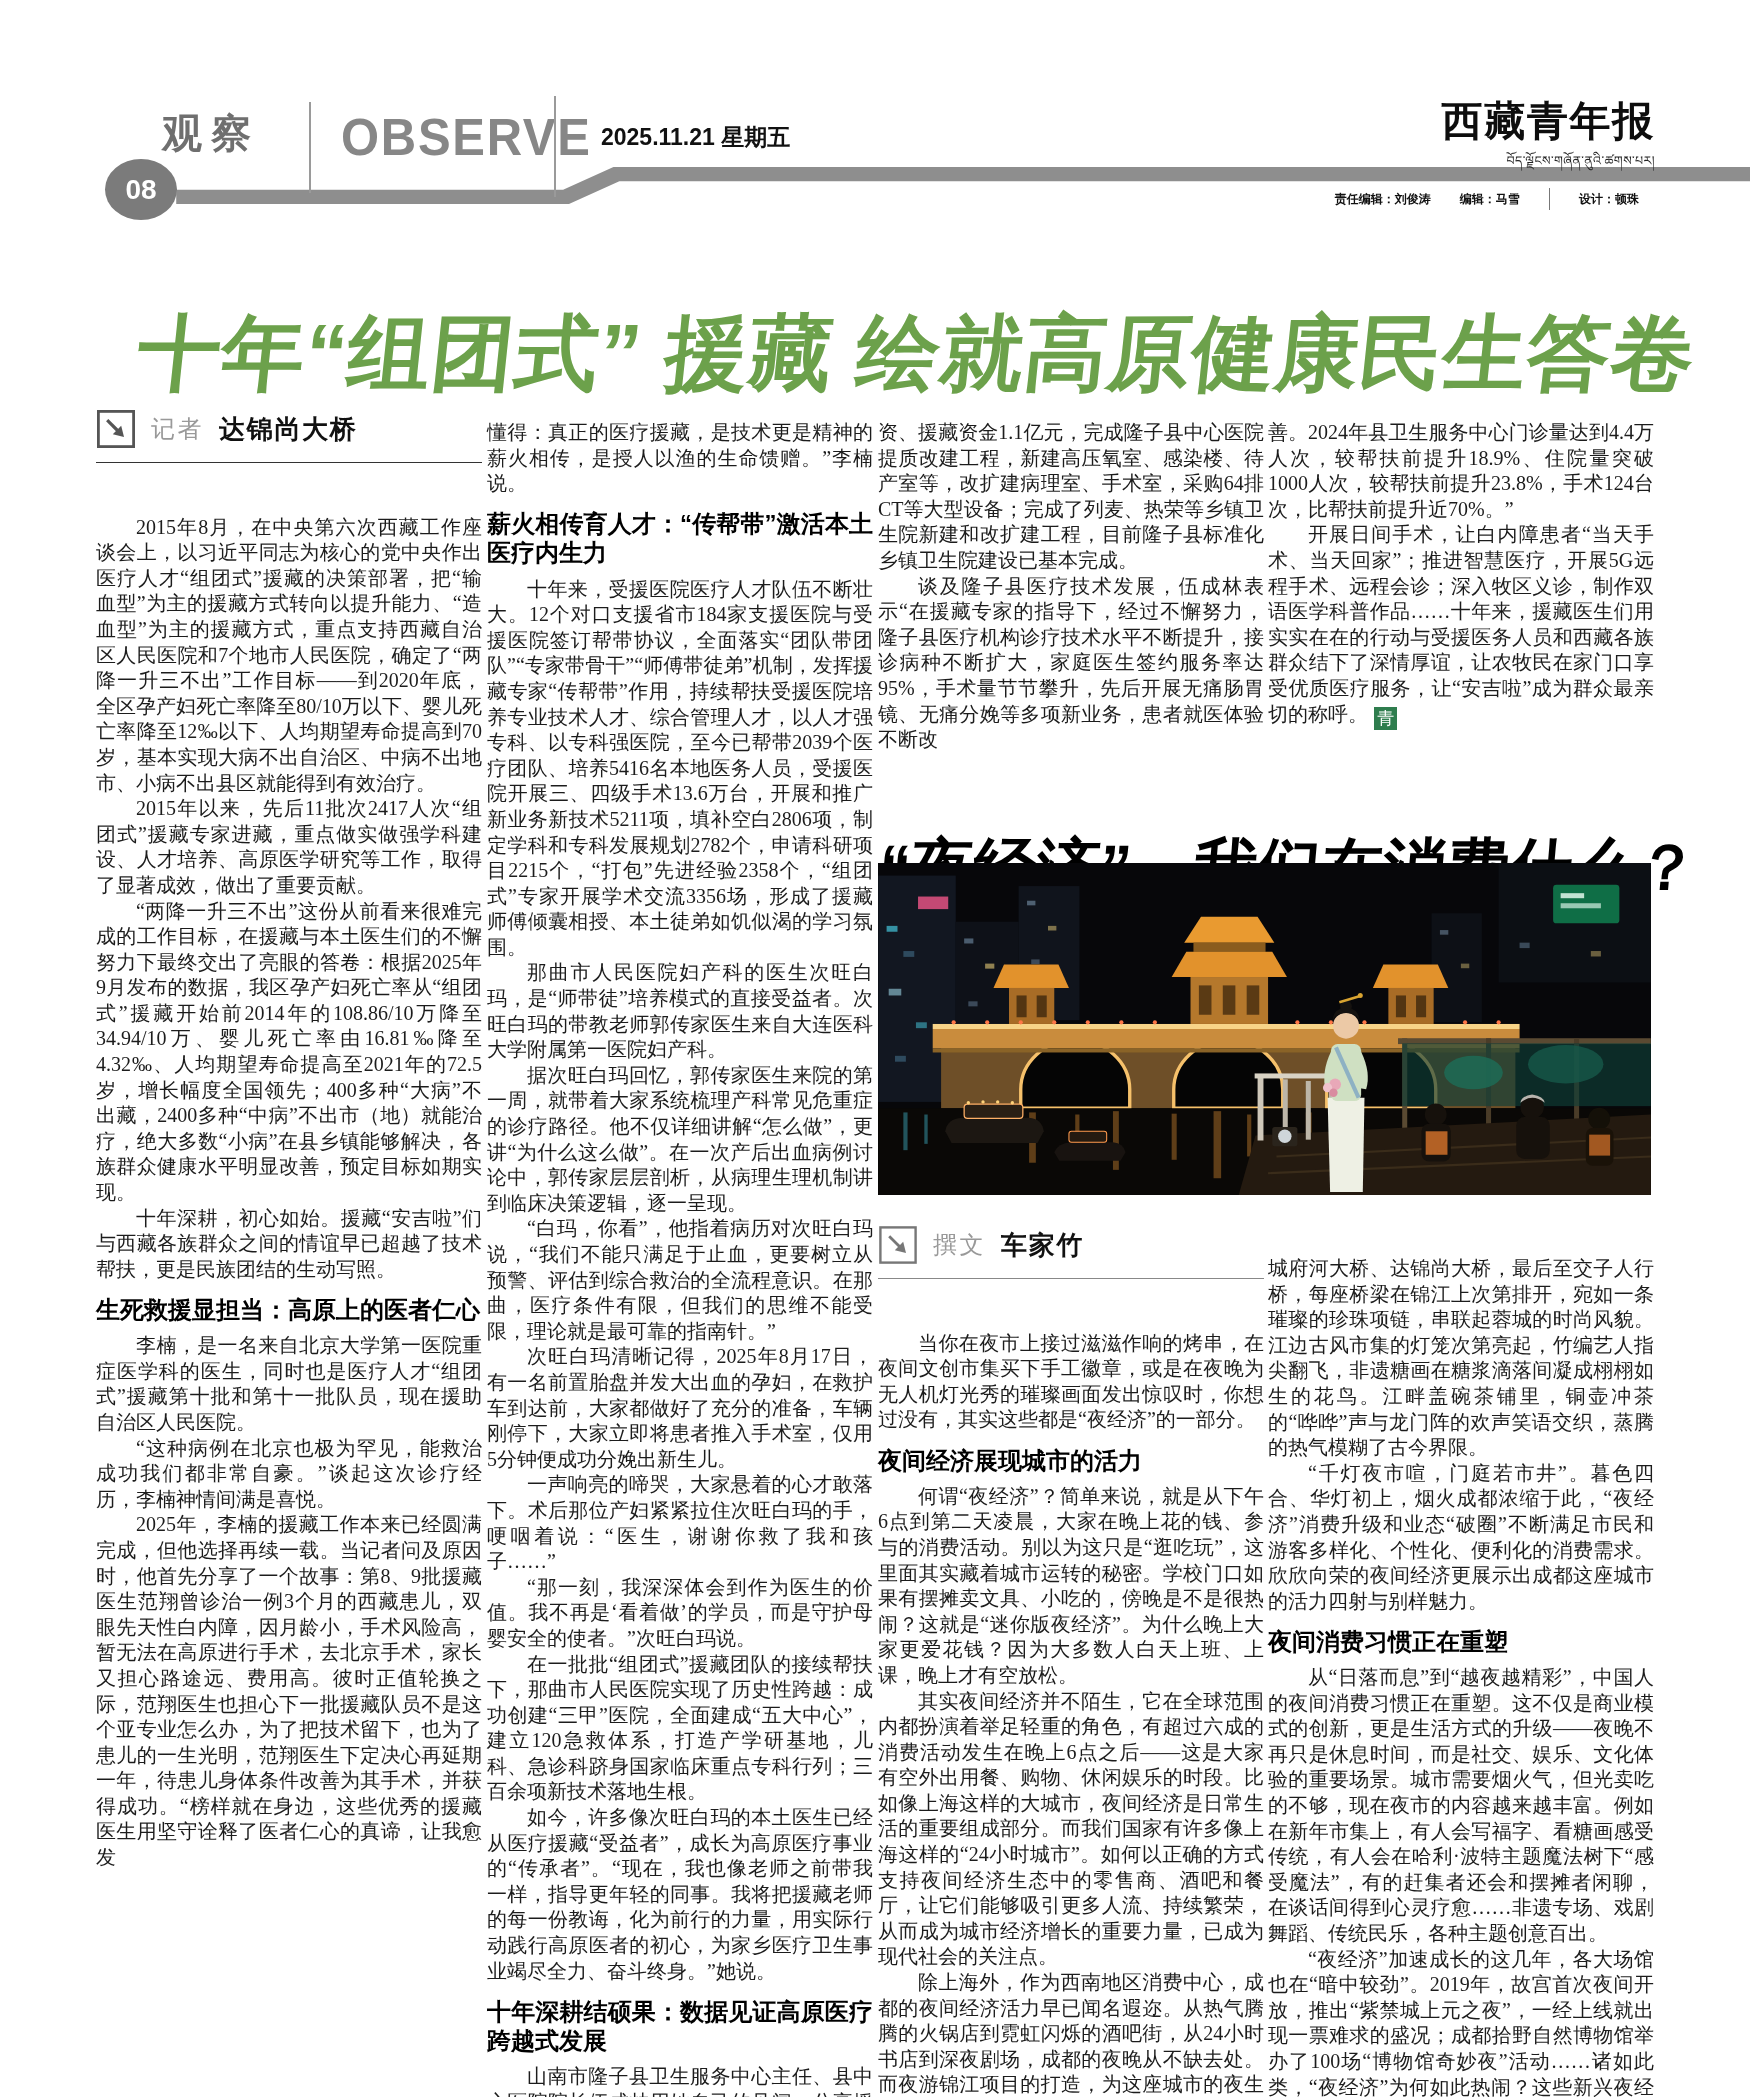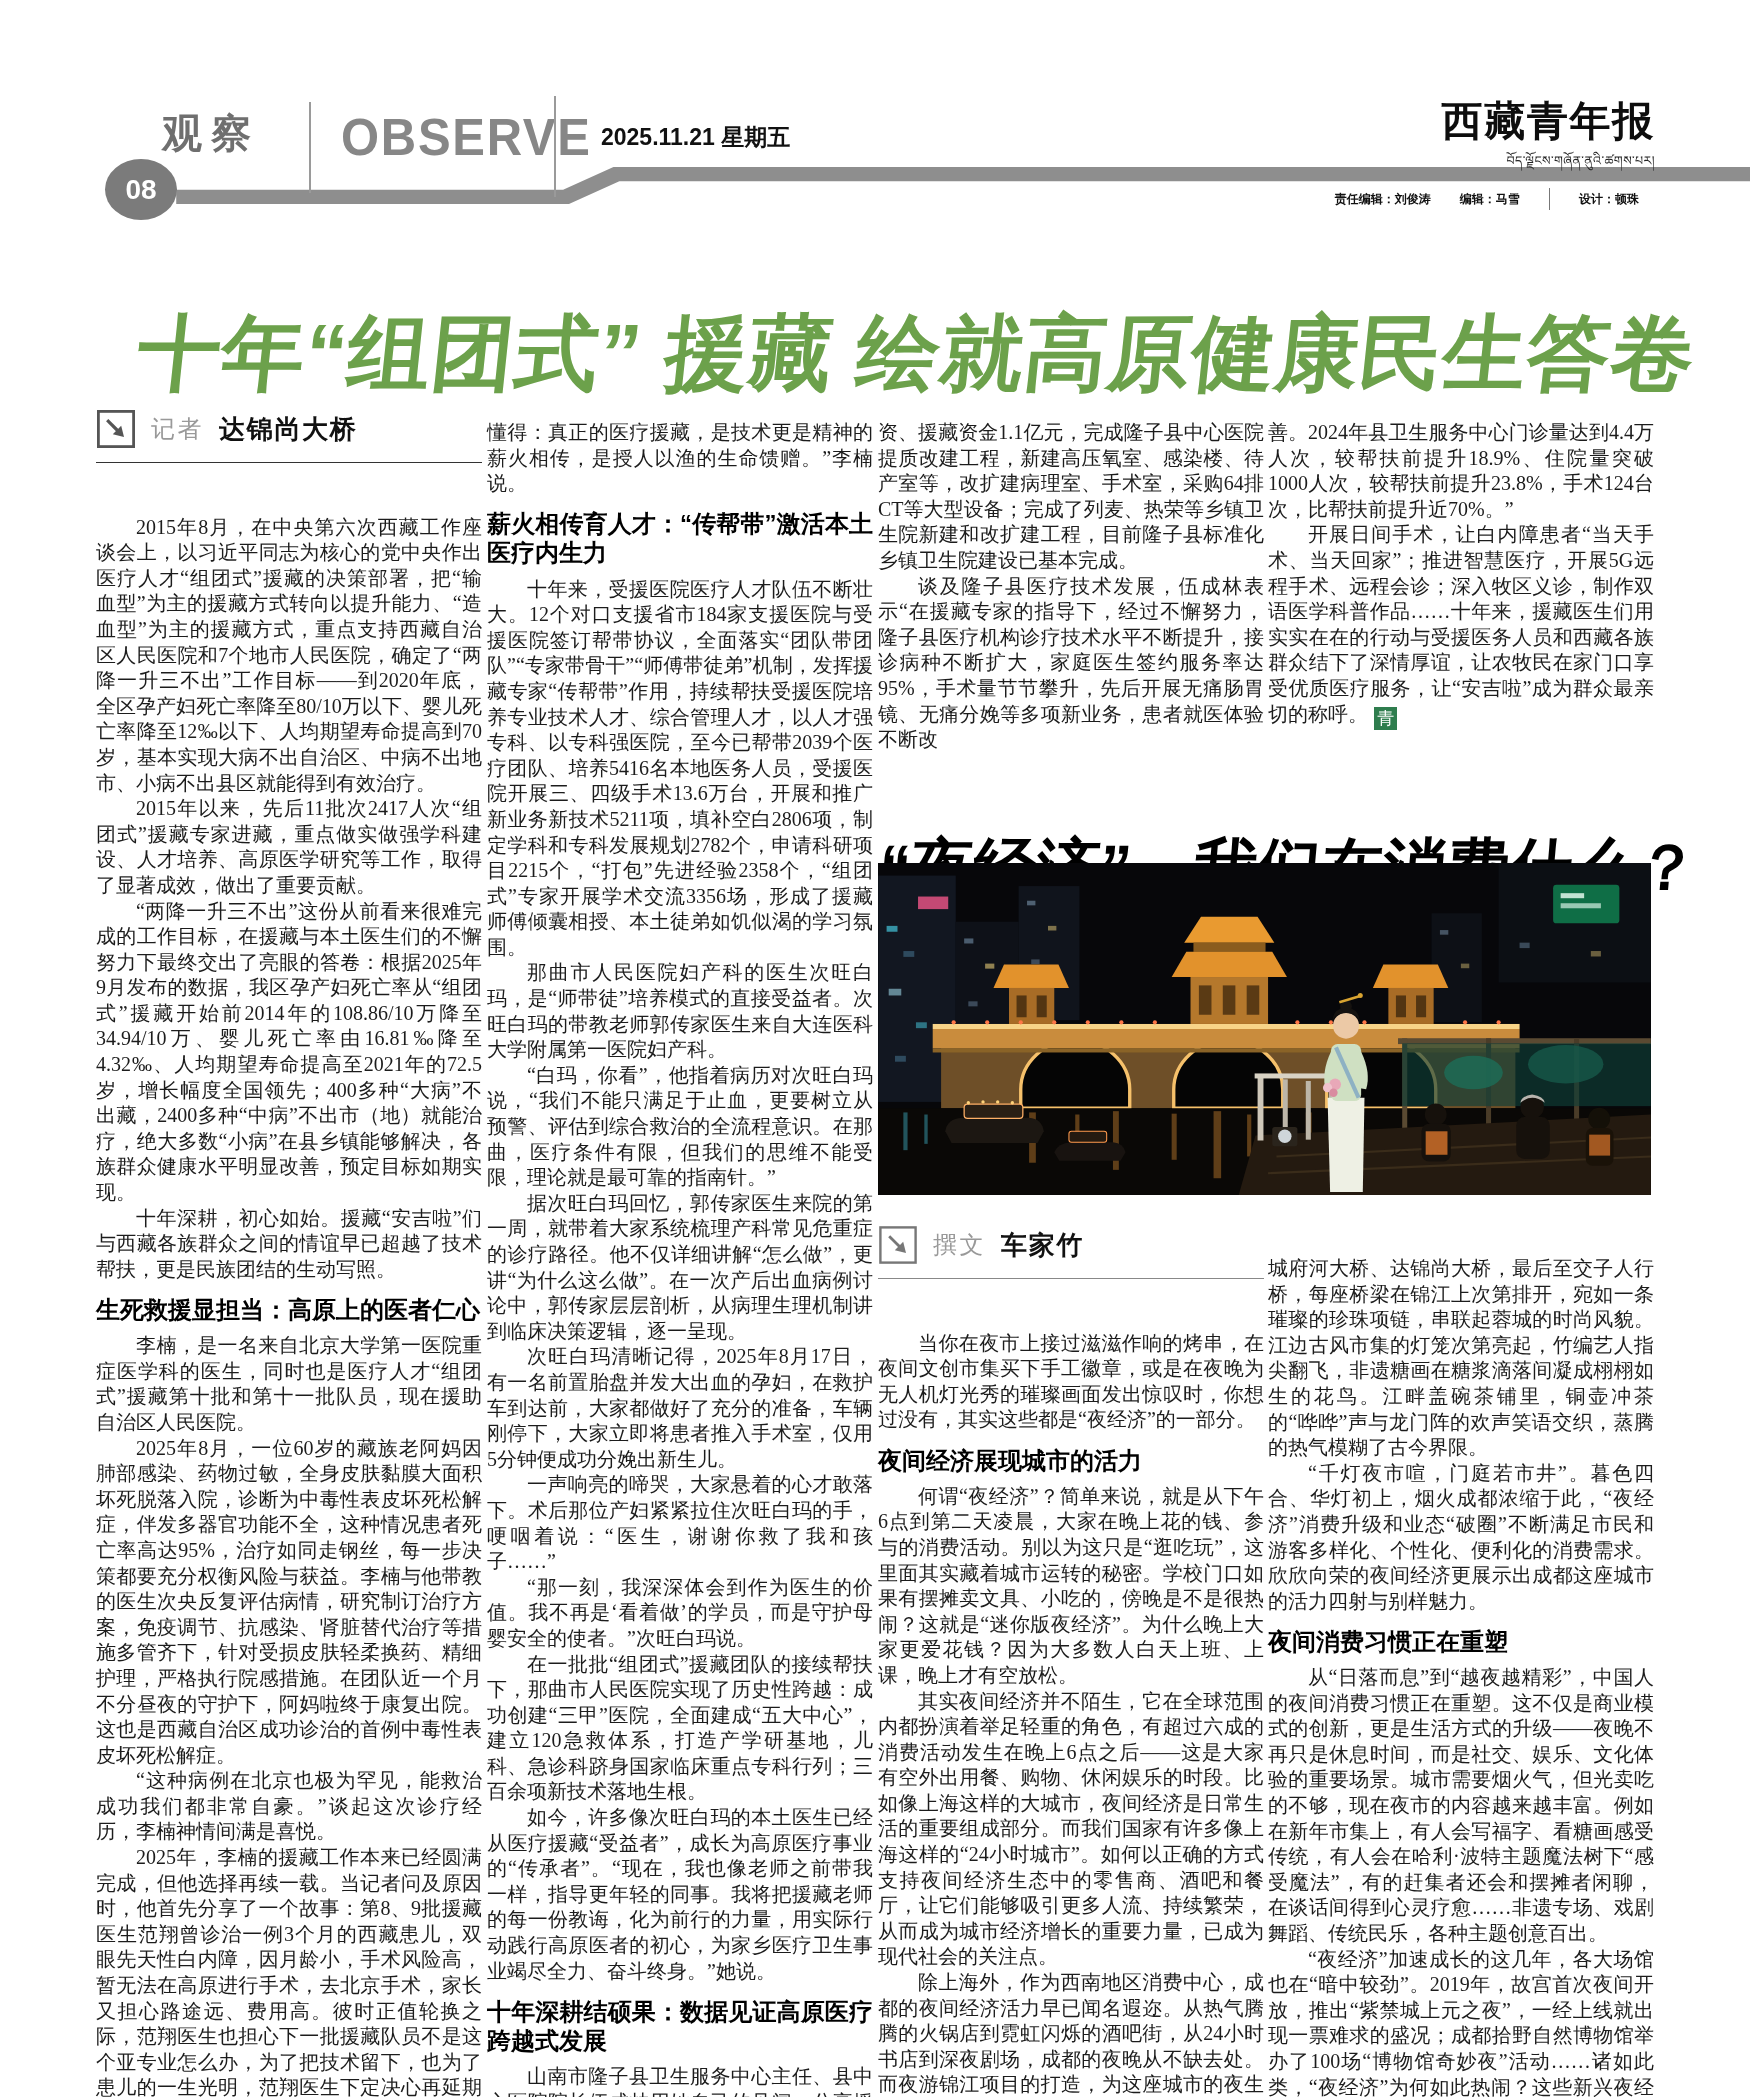--- a/index.html
+++ b/index.html
@@ -96,32 +96,31 @@
       <span class="byline-name">达锦尚大桥</span>
     </div>
     <hr class="byline-rule">
     <div class="first-gap"></div>
     <p class="body-p">2015年8月，在中央第六次西藏工作座谈会上，以习近平同志为核心的党中央作出医疗人才“组团式”援藏的决策部署，把“输血型”为主的援藏方式转向以提升能力、“造血型”为主的援藏方式，重点支持西藏自治区人民医院和7个地市人民医院，确定了“两降一升三不出”工作目标——到2020年底，全区孕产妇死亡率降至80/10万以下、婴儿死亡率降至12‰以下、人均期望寿命提高到70岁，基本实现大病不出自治区、中病不出地市、小病不出县区就能得到有效治疗。</p>
     <p class="body-p">2015年以来，先后11批次2417人次“组团式”援藏专家进藏，重点做实做强学科建设、人才培养、高原医学研究等工作，取得了显著成效，做出了重要贡献。</p>
     <p class="body-p">“两降一升三不出”这份从前看来很难完成的工作目标，在援藏与本土医生们的不懈努力下最终交出了亮眼的答卷：根据2025年9月发布的数据，我区孕产妇死亡率从“组团式”援藏开始前2014年的108.86/10万降至34.94/10万、婴儿死亡率由16.81‰降至4.32‰、人均期望寿命提高至2021年的72.5岁，增长幅度全国领先；400多种“大病”不出藏，2400多种“中病”不出市（地）就能治疗，绝大多数“小病”在县乡镇能够解决，各族群众健康水平明显改善，预定目标如期实现。</p>
     <p class="body-p">十年深耕，初心如始。援藏“安吉啦”们与西藏各族群众之间的情谊早已超越了技术帮扶，更是民族团结的生动写照。</p>
     <h3 class="subhead">生死救援显担当：高原上的医者仁心</h3>
     <p class="body-p">李楠，是一名来自北京大学第一医院重症医学科的医生，同时也是医疗人才“组团式”援藏第十批和第十一批队员，现在援助自治区人民医院。</p>
-    <p class="body-p">2025年8月，一位60岁的藏族老阿妈因肺部感染、药物过敏，全身皮肤黏膜大面积坏死脱落入院，诊断为中毒性表皮坏死松解症，伴发多器官功能不全，这种情况患者死亡率高达95%，治疗如同走钢丝，每一步决策都要充分权衡风险与获益。李楠与他带教的医生次央反复评估病情，研究制订治疗方案，免疫调节、抗感染、肾脏替代治疗等措施多管齐下，针对受损皮肤轻柔换药、精细护理，严格执行院感措施。在团队近一个月不分昼夜的守护下，阿妈啦终于康复出院。这也是西藏自治区成功诊治的首例中毒性表皮坏死松解症。</p>
     <p class="body-p">“这种病例在北京也极为罕见，能救治成功我们都非常自豪。”谈起这次诊疗经历，李楠神情间满是喜悦。</p>
     <p class="body-p">2025年，李楠的援藏工作本来已经圆满完成，但他选择再续一载。当记者问及原因时，他首先分享了一个故事：第8、9批援藏医生范翔曾诊治一例3个月的西藏患儿，双眼先天性白内障，因月龄小，手术风险高，暂无法在高原进行手术，去北京手术，家长又担心路途远、费用高。彼时正值轮换之际，范翔医生也担心下一批援藏队员不是这个亚专业怎么办，为了把技术留下，也为了患儿的一生光明，范翔医生下定决心再延期一年，待患儿身体条件改善为其手术，并获得成功。“榜样就在身边，这些优秀的援藏医生用坚守诠释了医者仁心的真谛，让我愈发</p>
   </div>
 
   <div id="a1c2" class="col">
     <p class="body-p cont">懂得：真正的医疗援藏，是技术更是精神的薪火相传，是授人以渔的生命馈赠。”李楠说。</p>
     <h3 class="subhead">薪火相传育人才：“传帮带”激活本土医疗内生力</h3>
     <p class="body-p">十年来，受援医院医疗人才队伍不断壮大。12个对口支援省市184家支援医院与受援医院签订帮带协议，全面落实“团队带团队”“专家带骨干”“师傅带徒弟”机制，发挥援藏专家“传帮带”作用，持续帮扶受援医院培养专业技术人才、综合管理人才，以人才强专科、以专科强医院，至今已帮带2039个医疗团队、培养5416名本地医务人员，受援医院开展三、四级手术13.6万台，开展和推广新业务新技术5211项，填补空白2806项，制定学科和专科发展规划2782个，申请科研项目2215个，“打包”先进经验2358个，“组团式”专家开展学术交流3356场，形成了援藏师傅倾囊相授、本土徒弟如饥似渴的学习氛围。</p>
     <p class="body-p">那曲市人民医院妇产科的医生次旺白玛，是“师带徒”培养模式的直接受益者。次旺白玛的带教老师郭传家医生来自大连医科大学附属第一医院妇产科。</p>
+    <p class="body-p">据次旺白玛回忆，郭传家医生来院的第一周，就带着大家系统梳理产科常见危重症的诊疗路径。他不仅详细讲解“怎么做”，更讲“为什么这么做”。在一次产后出血病例讨论中，郭传家层层剖析，从病理生理机制讲到临床决策逻辑，逐一呈现。</p>
     <p class="body-p">“白玛，你看”，他指着病历对次旺白玛说，“我们不能只满足于止血，更要树立从预警、评估到综合救治的全流程意识。在那曲，医疗条件有限，但我们的思维不能受限，理论就是最可靠的指南针。”</p>
-    <p class="body-p">据次旺白玛回忆，郭传家医生来院的第一周，就带着大家系统梳理产科常见危重症的诊疗路径。他不仅详细讲解“怎么做”，更讲“为什么这么做”。在一次产后出血病例讨论中，郭传家层层剖析，从病理生理机制讲到临床决策逻辑，逐一呈现。</p>
     <p class="body-p">次旺白玛清晰记得，2025年8月17日，有一名前置胎盘并发大出血的孕妇，在救护车到达前，大家都做好了充分的准备，车辆刚停下，大家立即将患者推入手术室，仅用5分钟便成功分娩出新生儿。</p>
     <p class="body-p">一声响亮的啼哭，大家悬着的心才敢落下。术后那位产妇紧紧拉住次旺白玛的手，哽咽着说：“医生，谢谢你救了我和孩子……”</p>
     <p class="body-p">“那一刻，我深深体会到作为医生的价值。我不再是‘看着做’的学员，而是守护母婴安全的使者。”次旺白玛说。</p>
     <p class="body-p">在一批批“组团式”援藏团队的接续帮扶下，那曲市人民医院实现了历史性跨越：成功创建“三甲”医院，全面建成“五大中心”，建立120急救体系，打造产学研基地，儿科、急诊科跻身国家临床重点专科行列；三百余项新技术落地生根。</p>
     <p class="body-p">如今，许多像次旺白玛的本土医生已经从医疗援藏“受益者”，成长为高原医疗事业的“传承者”。“现在，我也像老师之前带我一样，指导更年轻的同事。我将把援藏老师的每一份教诲，化为前行的力量，用实际行动践行高原医者的初心，为家乡医疗卫生事业竭尽全力、奋斗终身。”她说。</p>
     <h3 class="subhead">十年深耕结硕果：数据见证高原医疗跨越式发展</h3>
     <p class="body-p">山南市隆子县卫生服务中心主任、县中心医院院长伍成林用她自己的见闻，分享援藏给隆子县医疗卫生工作带来的切实变化：“组团式”医疗援藏以来，先后获批国家投</p>
   </div>
 
   <div id="a1c3" class="col">

